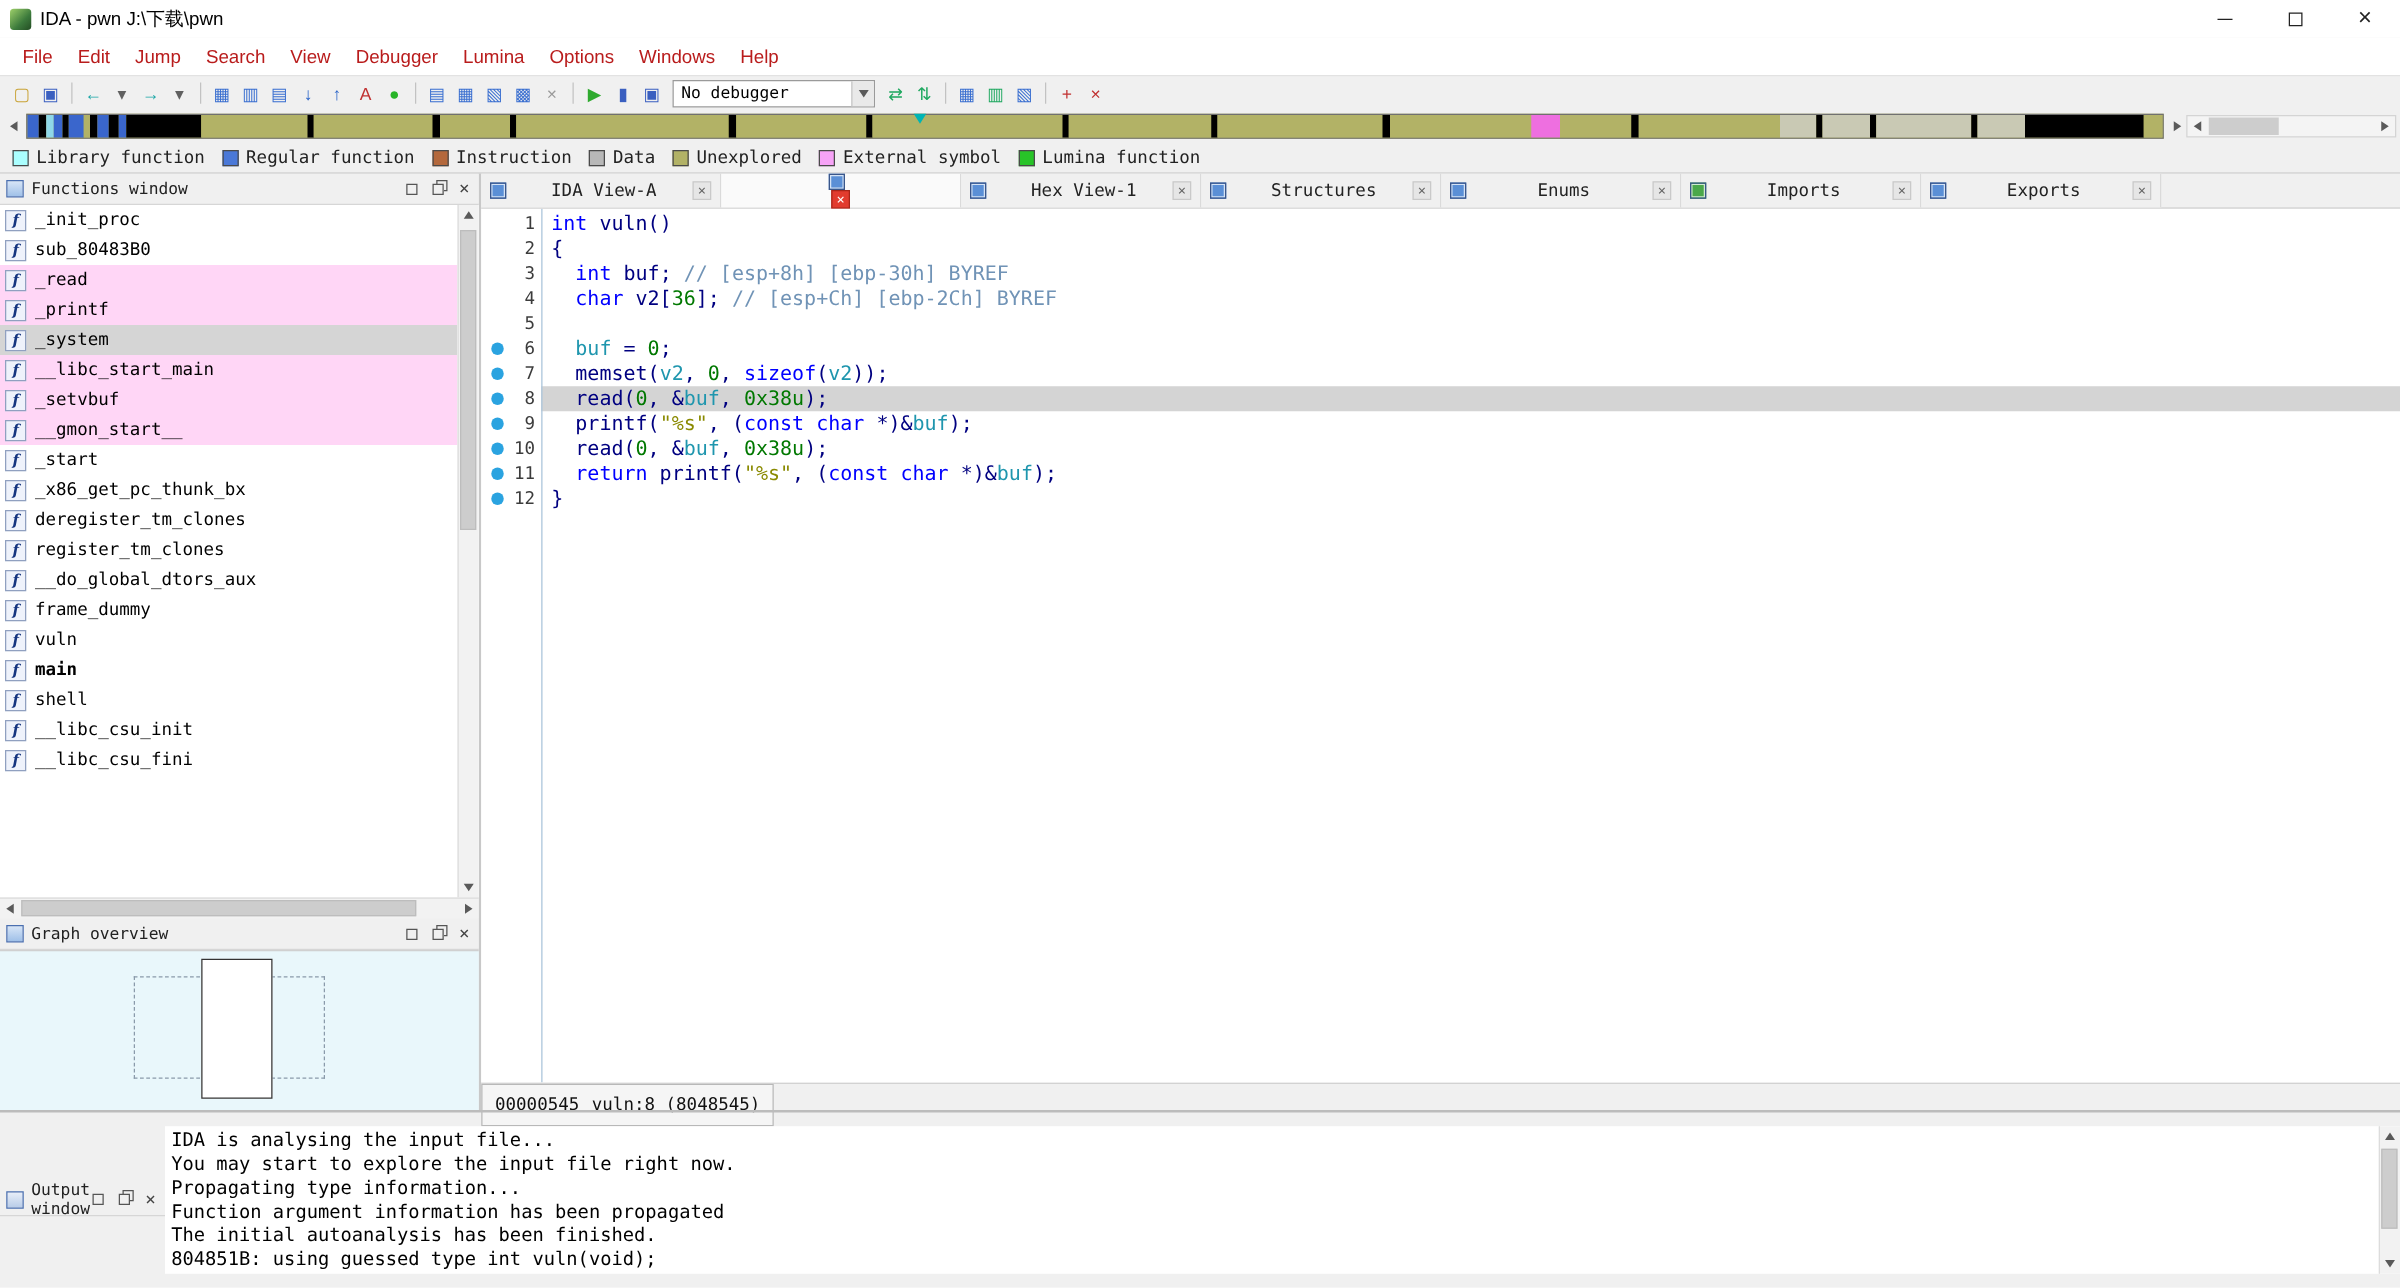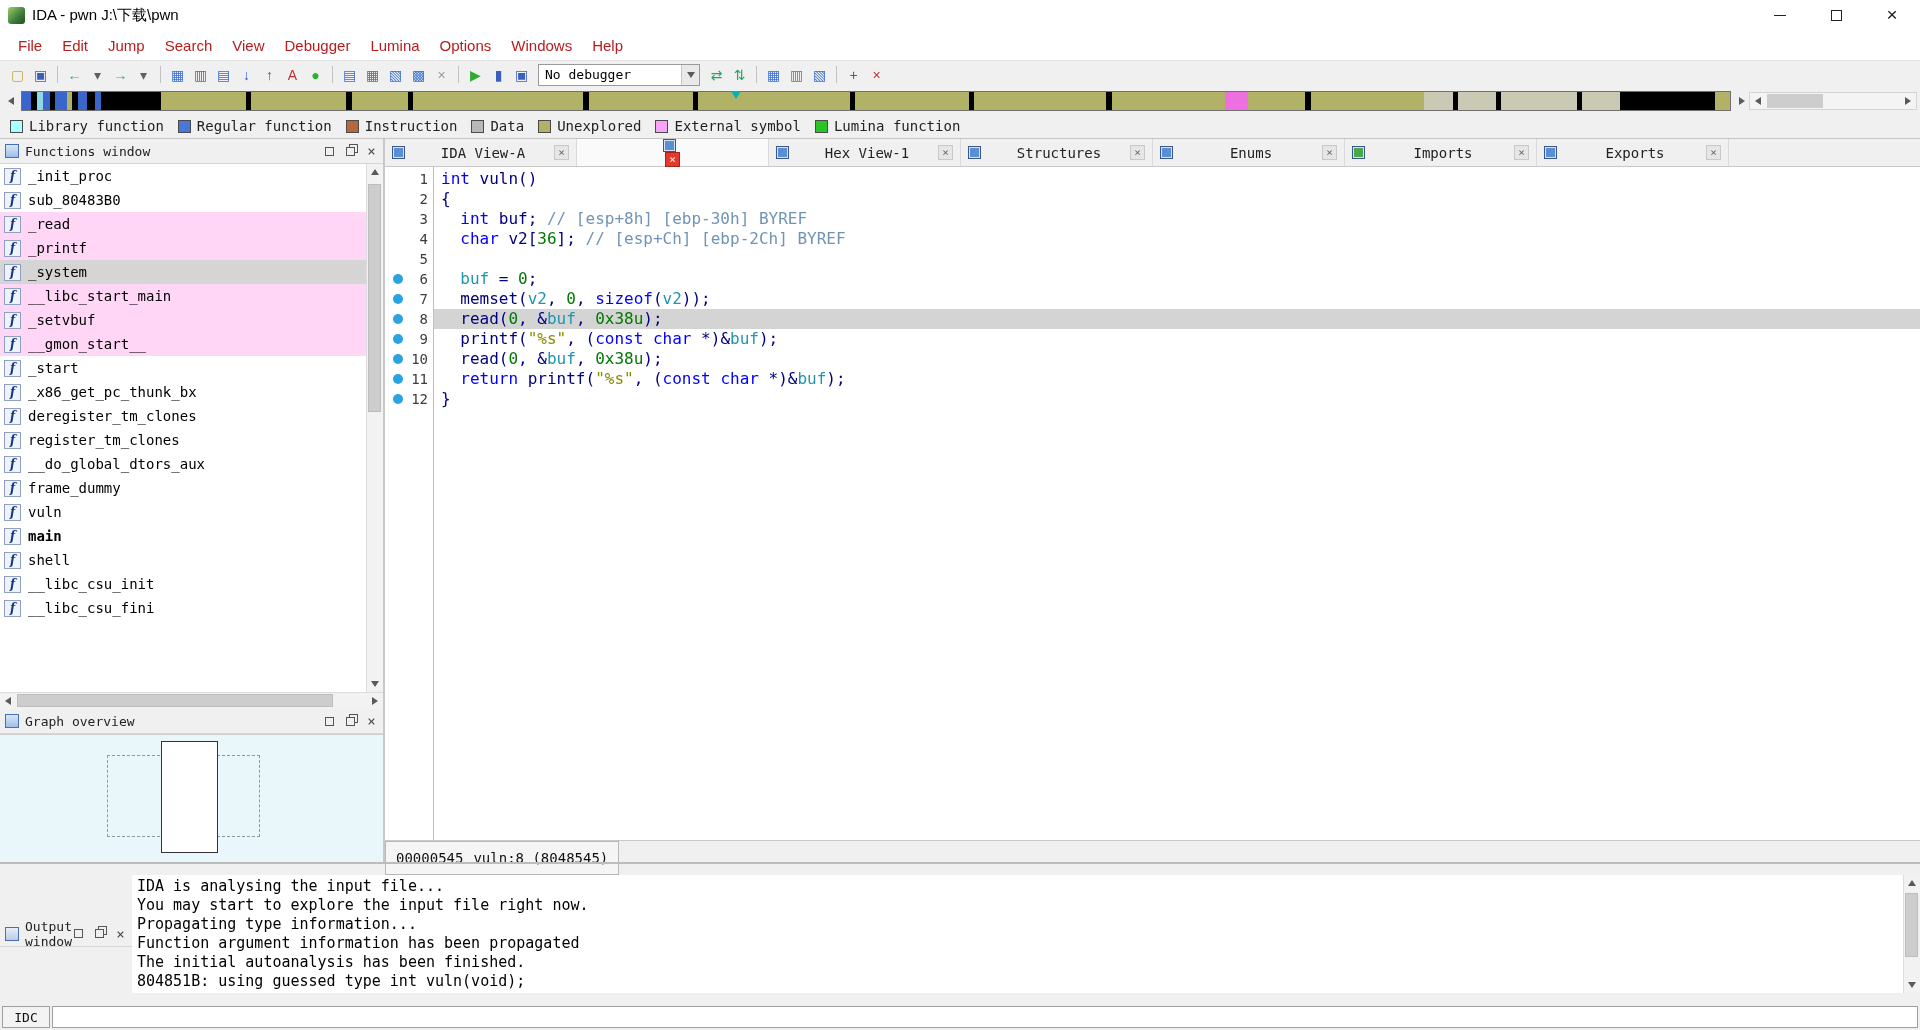--- a/index.html
+++ b/index.html
@@ -583,19 +583,15 @@
         <div class="vtrack">
             <div class="vthumb othumb"></div>
           </div>
         <span class="scroll-btn">
             <span class="tri-down"></span>
           </span>
       </div>
     </div>
   </div>
 
-  <div class="idc-row">
-    <button class="idc-btn">IDC</button>
-    <input class="idc-input" value="" style="">
-  </div>
 
 
 </div>
 
 </body></html>

